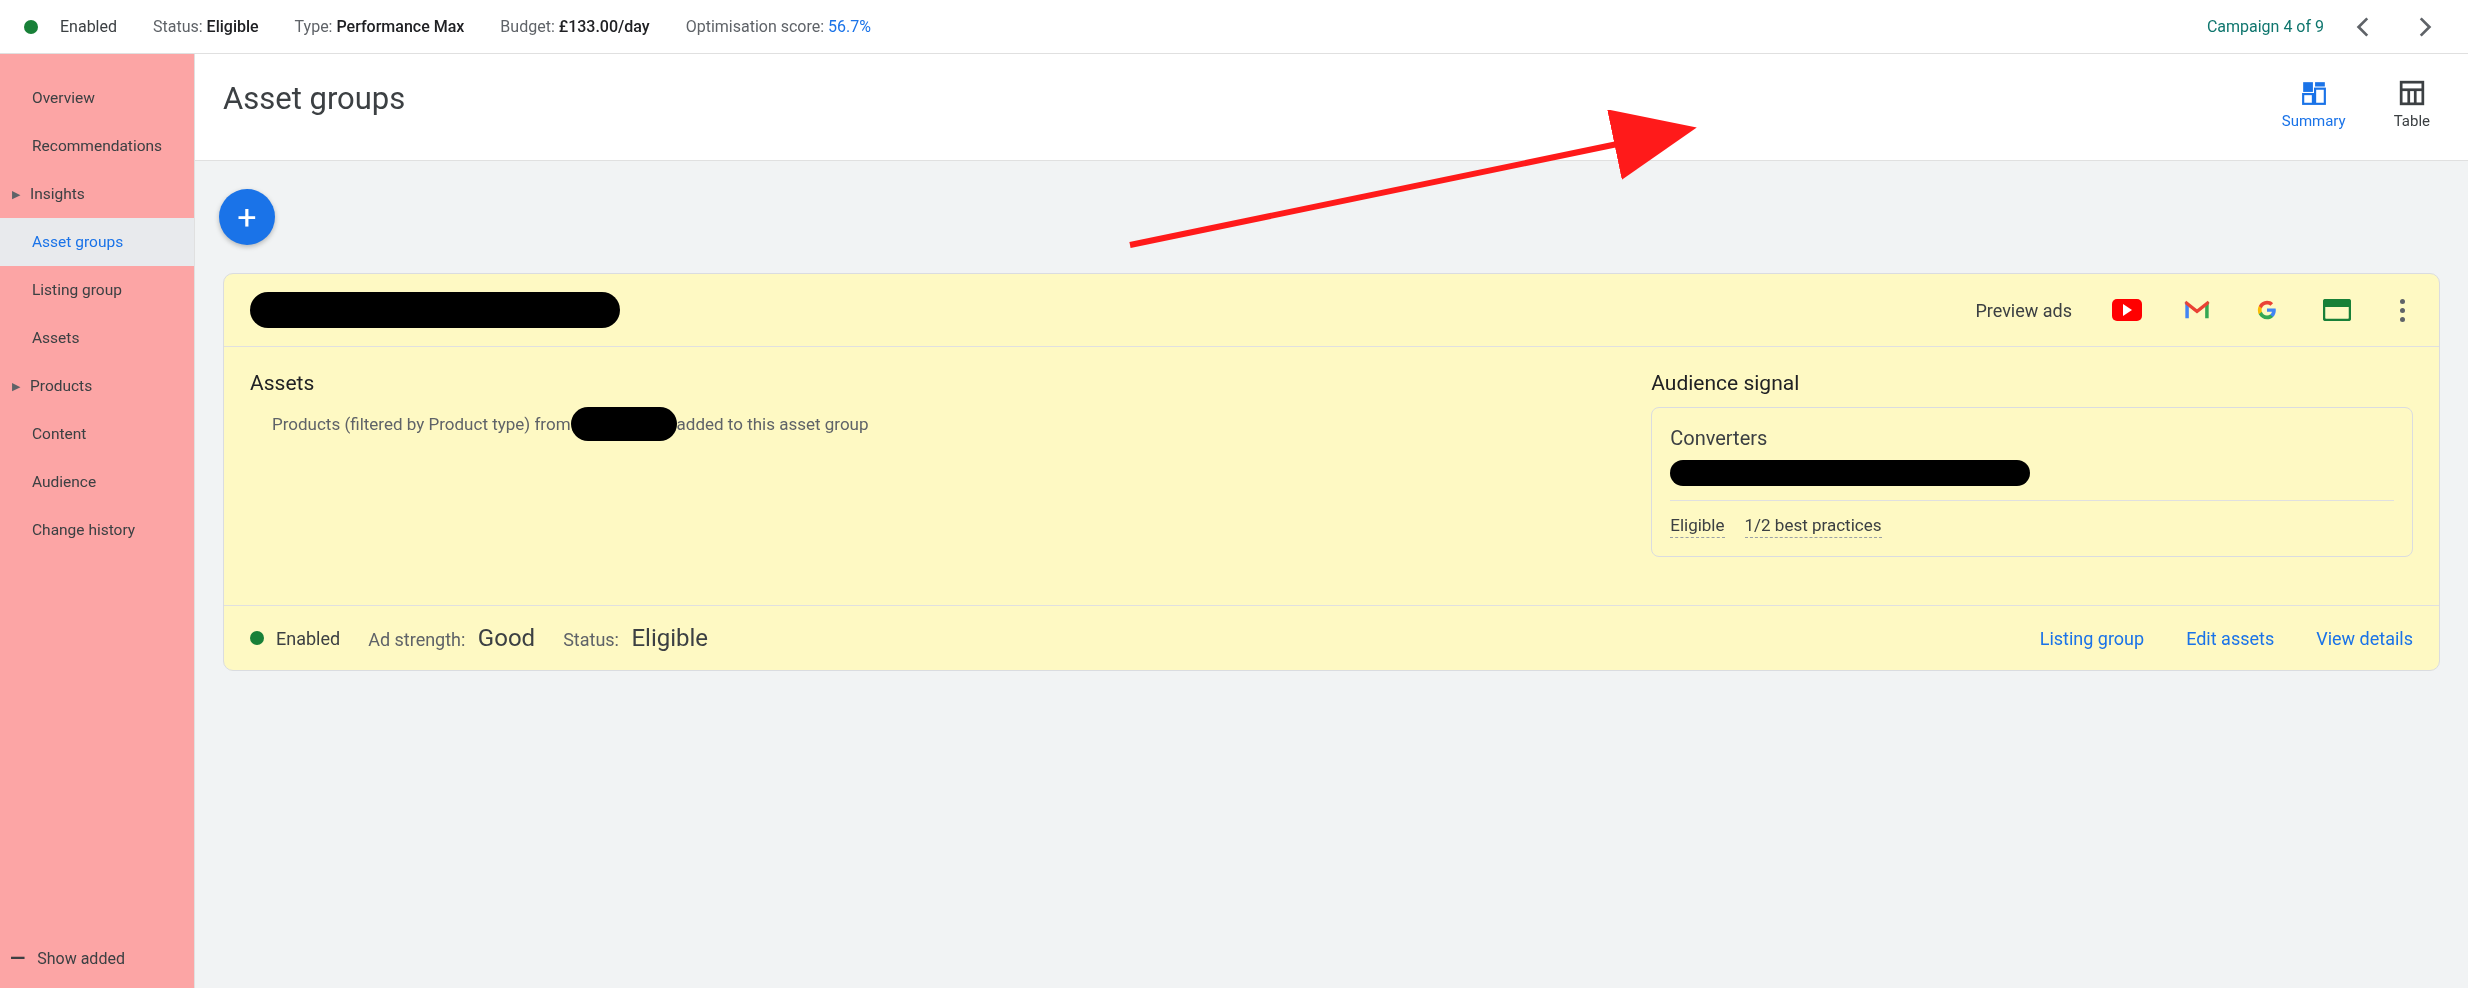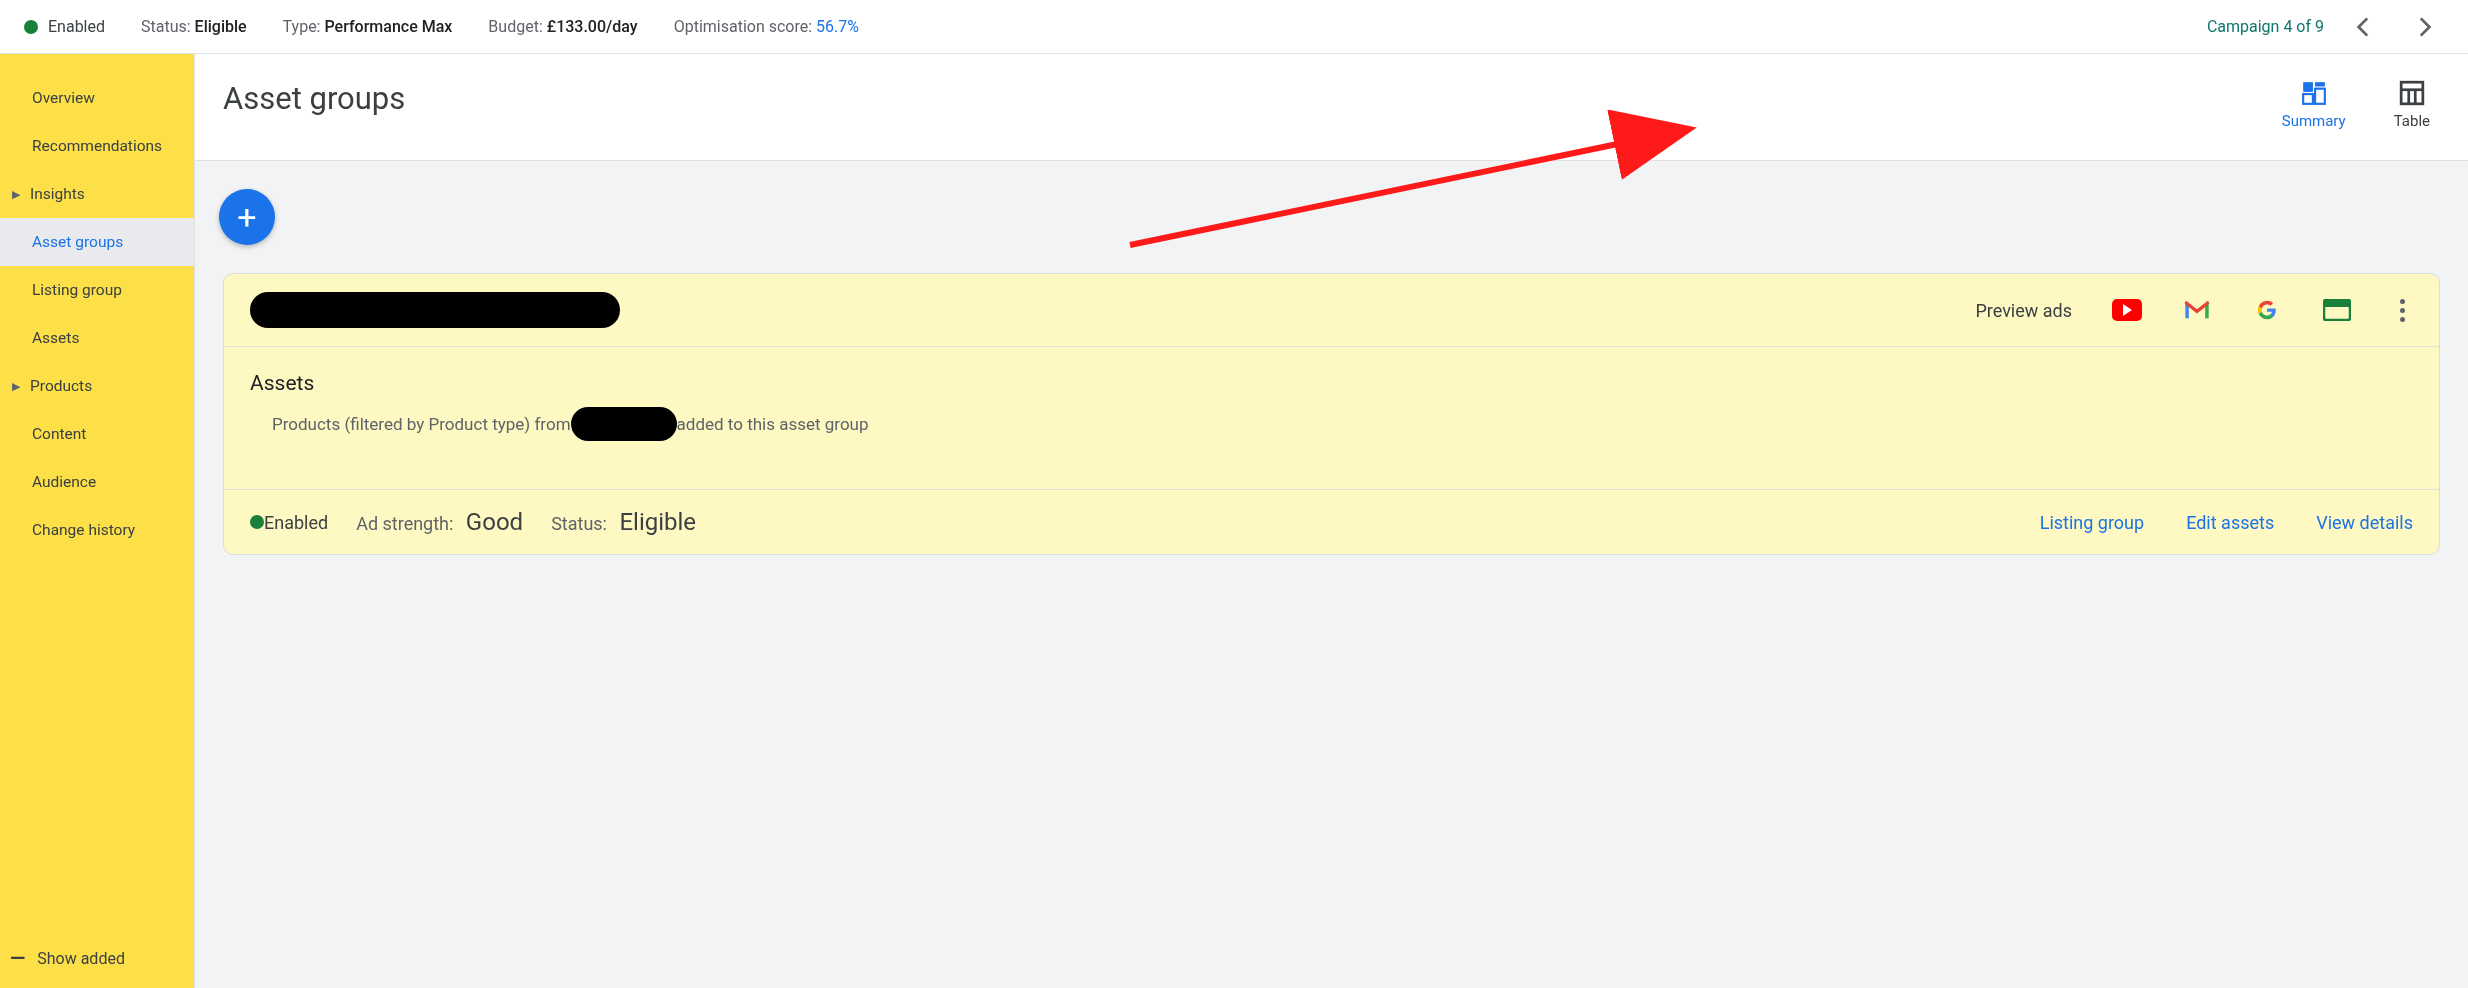--- a/index.html
+++ b/index.html
@@ -34,21 +34,21 @@
     cursor: pointer; border-radius: 50%;
   }
   .chev-btn svg { width: 26px; height: 26px; stroke: #5f6368; stroke-width: 2.5; fill: none; }
   .main {
     display: flex;
   }
   .sidebar {
     width: 195px;
     min-height: 934px;
     border-right: 1px solid #e0e0e0;
-    background: #fde047;
+    background: #fca5a5;
     padding-top: 20px;
     position: relative;
   }
   .nav-item {
     display: flex; align-items: center; gap: 8px;
     padding: 15px 16px 15px 32px;
     font-size: 15.5px;
     color: #3c4043;
     cursor: pointer;
   }
@@ -131,21 +131,21 @@
   .card-footer {
     display: flex; align-items: center; justify-content: space-between;
     border-top: 1px solid #e0e0e0;
     padding: 18px 26px;
   }
   .footer-left { display: flex; align-items: center; gap: 28px; font-size: 18px;}
   .footer-left .kv { color: #5f6368; }
   .footer-left .kv .val { color: #3c4043; margin-left: 8px; font-size: 24px;}
   .footer-right { display: flex; gap: 42px; }
   .link-btn { color: #1a73e8; font-size: 18px; cursor: pointer; }
-  .status-chip { display: flex; align-items: center; gap: 0; }
+  .status-chip { display: flex; align-items: center; gap: 12px; }
   .status-chip .dot { width: 14px; height: 14px; border-radius: 50%; background: #188038;}
   .arrow-overlay {
     position: absolute; z-index: 50; pointer-events: none;
   }
 </style>
 </head>
 <body>
 
 <div class="top-bar">
   <div class="status-chip">
@@ -303,20 +303,32 @@
 
       <div class="card-body">
         <div class="assets-col">
           <div class="section-title">Assets</div>
           <div class="subtext">
             <span>Products (filtered by Product type) from</span>
             <span class="redacted redact-inline"></span>
             <span>added to this asset group</span>
           </div>
         </div>
+        <div class="audience-col">
+          <div class="section-title">Audience signal</div>
+          <div class="aud-box">
+            <div class="aud-title">Converters</div>
+            <div class="redacted redact-aud"></div>
+            <div class="aud-divider"></div>
+            <div class="aud-links">
+              <span>Eligible</span>
+              <span>1/2 best practices</span>
+            </div>
+          </div>
+        </div>
       </div>
 
       <div class="card-footer">
         <div class="footer-left">
           <div class="status-chip">
             <span class="dot"></span>
             <span>Enabled</span>
           </div>
           <div class="kv">
             <span>Ad strength:</span>

